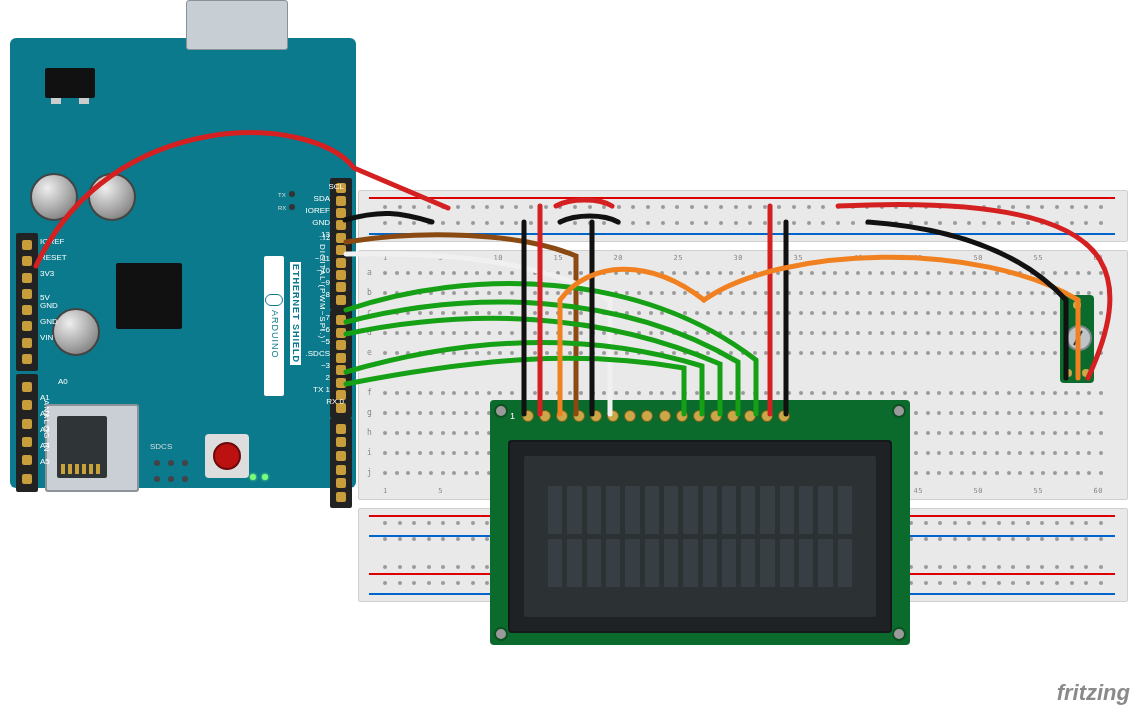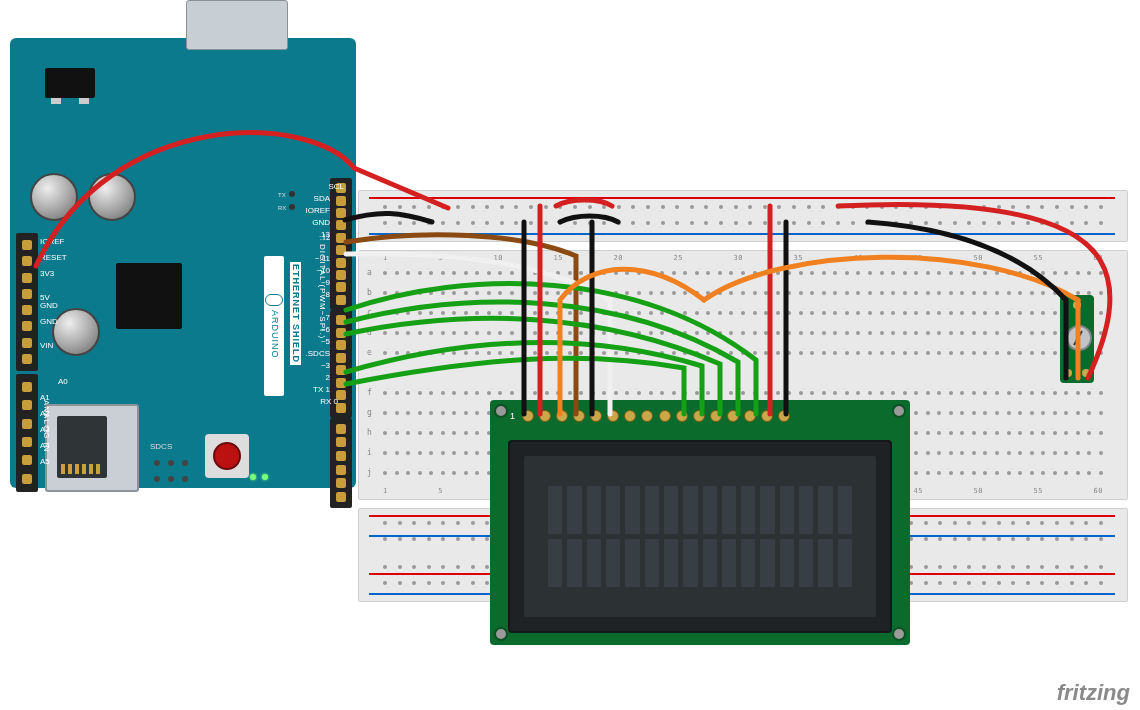--- a/index.html
+++ b/index.html
@@ -1430,30 +1430,30 @@
       <span class="pin-label" style="right: 26px; top: 229px;">~10</span>
       <span class="pin-label" style="right: 26px; top: 241px;">~9</span>
       <span class="pin-label" style="right: 26px; top: 253px;">8</span>
       <span class="pin-label" style="right: 26px; top: 276px;">7</span>
       <span class="pin-label" style="right: 26px; top: 288px;">~6</span>
       <span class="pin-label" style="right: 26px; top: 300px;">~5</span>
       <span class="pin-label" style="right: 26px; top: 312px;">.SDCS</span>
       <span class="pin-label" style="right: 26px; top: 324px;">~3</span>
       <span class="pin-label" style="right: 26px; top: 336px;">2</span>
       <span class="pin-label" style="right: 26px; top: 348px;">TX 1</span>
-      <span class="pin-label" style="right: 18px; top: 360px;">RX 0</span>
+      <span class="pin-label" style="right: 12px; top: 360px;">RX 0</span>
     </div>
   <div id="pinlabels-left">
       <span class="pin-label left" style="left: 30px; top: 200px;">IOREF</span>
       <span class="pin-label left" style="left: 30px; top: 216px;">RESET</span>
       <span class="pin-label left" style="left: 30px; top: 232px;">3V3</span>
       <span class="pin-label left" style="left: 30px; top: 256px;">5V</span>
       <span class="pin-label left" style="left: 30px; top: 264px;">GND</span>
       <span class="pin-label left" style="left: 30px; top: 280px;">GND</span>
-      <span class="pin-label left" style="left: 30px; top: 304px;">VIN</span>
+      <span class="pin-label left" style="left: 30px; top: 296px;">VIN</span>
       <span class="pin-label left" style="left: 48px; top: 340px;">A0</span>
       <span class="pin-label left" style="left: 30px; top: 356px;">A1</span>
       <span class="pin-label left" style="left: 30px; top: 372px;">A2</span>
       <span class="pin-label left" style="left: 30px; top: 388px;">A3</span>
       <span class="pin-label left" style="left: 30px; top: 404px;">A4</span>
       <span class="pin-label left" style="left: 30px; top: 420px;">A5</span>
     </div>
 </div>
 
 <svg class="wires" width="1140" height="710">

